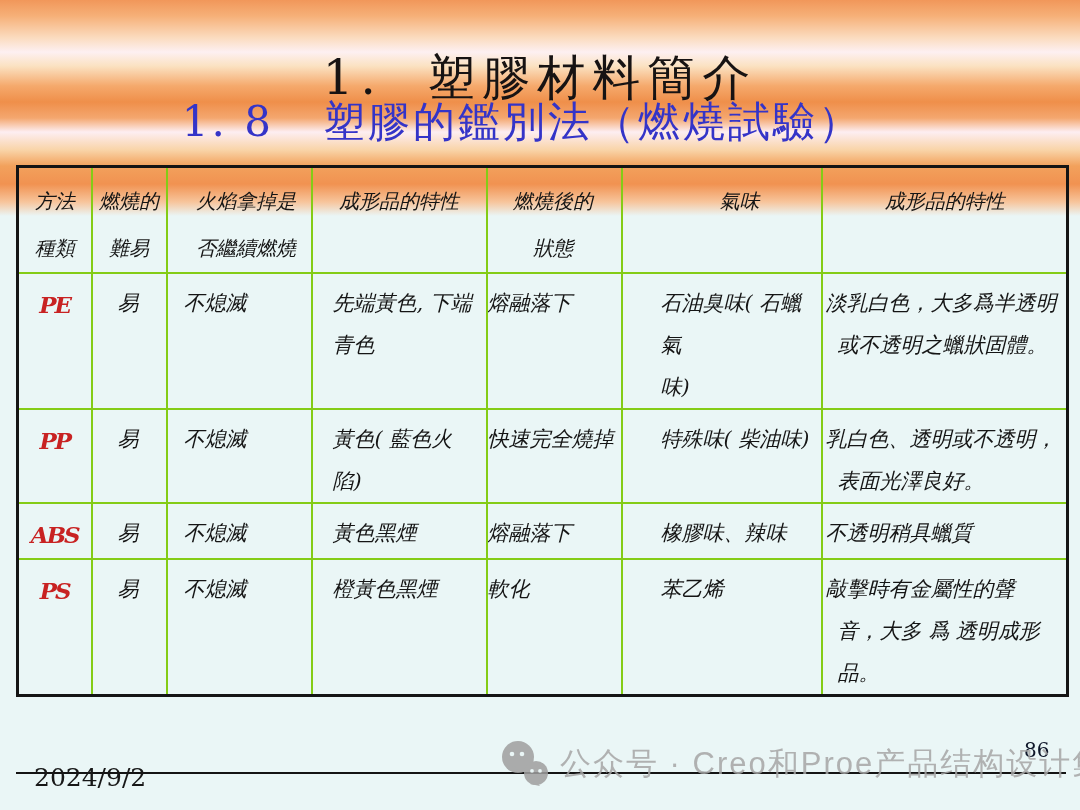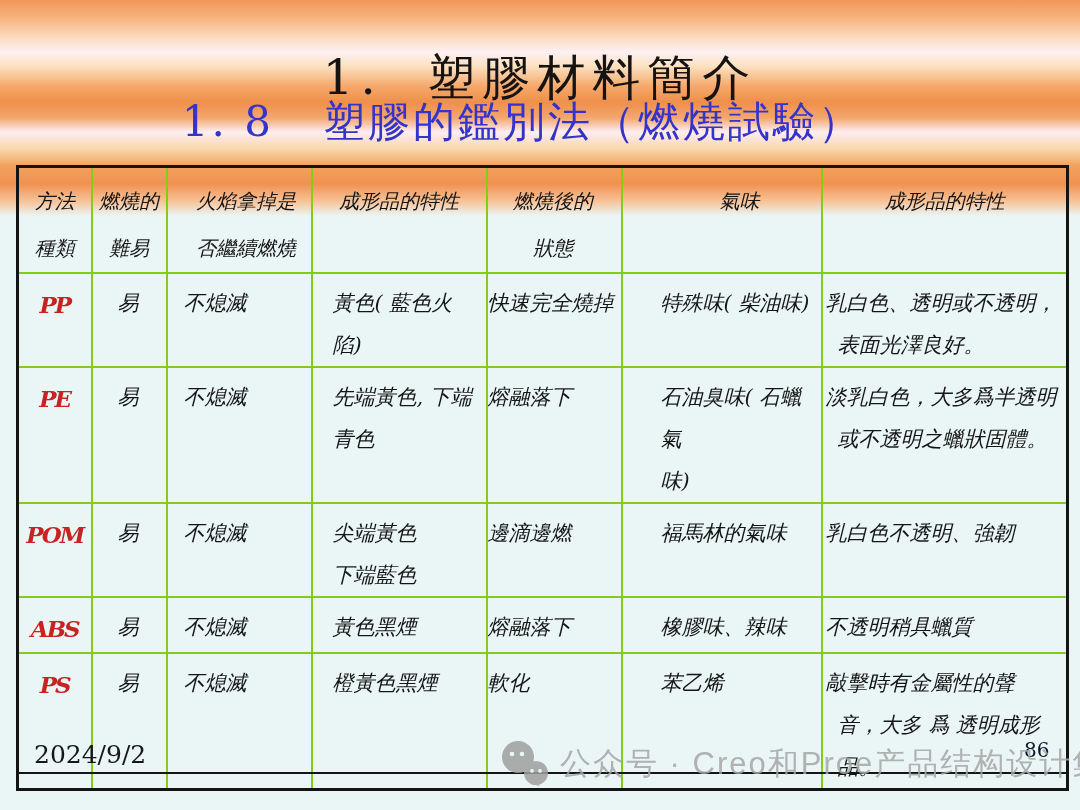--- a/index.html
+++ b/index.html
@@ -38,21 +38,21 @@
   table.burn td.mat{
     color:#c82222;text-align:center;padding-left:2px;padding-right:2px;
     font-size:23px;letter-spacing:-2px;font-weight:bold;
   }
   table.burn td.c{text-align:center;padding-left:2px;}
   table.burn td:nth-child(3){padding-left:16px;}
   table.burn td:nth-child(5){padding-left:0;}
   table.burn td:nth-child(6){padding-left:38px;}
   table.burn td:nth-child(7){padding-left:15px;text-indent:-12px;margin-top:40px;}
   .underline{position:absolute;left:16px;top:772px;width:1050px;height:2px;background:#141414;}
-  .date{position:absolute;left:34px;top:740px;font-size:25px;color:#171717;z-index:4;}
+  .date{position:absolute;left:34px;top:763px;font-size:25px;color:#171717;z-index:4;}
   .page{position:absolute;left:1024px;top:738px;font-size:20px;color:#0f172a;z-index:4;}
   .watermark{
     position:absolute;left:500px;top:740px;z-index:5;display:flex;align-items:center;gap:10px;
     font-family:"Liberation Sans","DejaVu Sans",sans-serif;
     font-size:31px;color:#a6a6a6;letter-spacing:2px;opacity:.85;white-space:pre;
   }
   .wm-icon{flex:0 0 auto;}
 </style>
 </head>
 <body>
@@ -79,51 +79,41 @@
         <td>燃燒的
 難易</td>
         <td>火焰拿掉是
 否繼續燃燒</td>
         <td>成形品的特性</td>
         <td>燃燒後的
 狀態</td>
         <td>氣味</td>
         <td>成形品的特性</td>
       </tr>
-      <tr style="height:80px">
-        <td class="mat">PP</td>
-        <td class="c">易</td>
-        <td>不熄滅</td>
-        <td>黃色( 藍色火陷)</td>
-        <td>快速完全燒掉</td>
-        <td>特殊味( 柴油味)</td>
-        <td>乳白色、透明或不透明，
-表面光澤良好。</td>
-      </tr>
       <tr style="height:77px">
         <td class="mat">PE</td>
         <td class="c">易</td>
         <td>不熄滅</td>
         <td>先端黃色, 下端
 青色</td>
         <td>熔融落下</td>
         <td>石油臭味( 石蠟氣
 味)</td>
         <td>淡乳白色，大多爲半透明
 或不透明之蠟狀固體。</td>
       </tr>
-      <tr style="height:91px">
-        <td class="mat">POM</td>
+      <tr style="height:80px">
+        <td class="mat">PP</td>
         <td class="c">易</td>
         <td>不熄滅</td>
-        <td>尖端黃色
-下端藍色</td>
-        <td>邊滴邊燃</td>
-        <td>福馬林的氣味</td>
-        <td>乳白色不透明、強韌</td>
+        <td>黃色( 藍色火陷)</td>
+        <td>快速完全燒掉</td>
+        <td>特殊味( 柴油味)</td>
+        <td>乳白色、透明或不透明，
+表面光澤良好。</td>
       </tr>
       <tr style="height:49px">
         <td class="mat">ABS</td>
         <td class="c">易</td>
         <td>不熄滅</td>
         <td>黃色黑煙</td>
         <td>熔融落下</td>
         <td>橡膠味、辣味</td>
         <td>不透明稍具蠟質</td>
       </tr>

